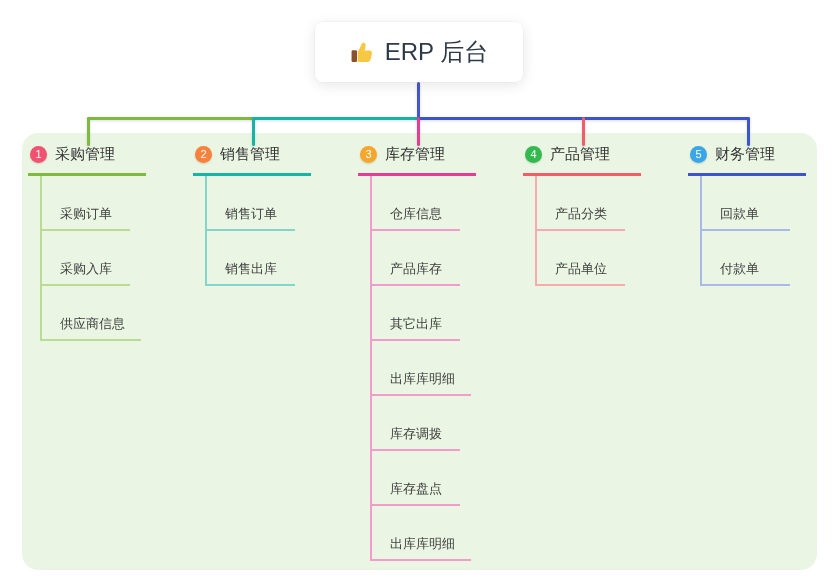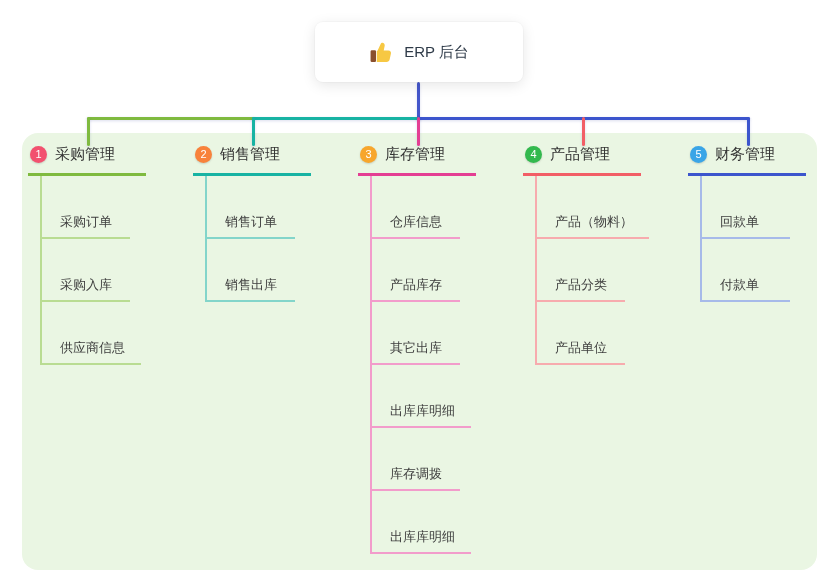--- a/index.html
+++ b/index.html
@@ -10,36 +10,36 @@
   #stage{position:absolute;inset:0;}
   .panel{
     position:absolute;left:22px;top:133px;width:795px;height:437px;
     background:#eaf6e3;border-radius:16px;
   }
   .conn{position:absolute;border-radius:2px;box-shadow:0 1px 3px rgba(60,70,160,0.18);}
   .root-card{
     position:absolute;left:315px;top:22px;width:208px;height:60px;background:#fff;
     border-radius:8px;box-shadow:0 3px 14px rgba(0,0,0,0.10),0 0 0 1px rgba(0,0,0,0.02);
     display:flex;align-items:center;justify-content:center;gap:10px;
-    font-size:15px;font-weight:500;color:#2e3a48;z-index:5;
+    font-size:24px;font-weight:500;color:#2e3a48;z-index:5;
   }
   .branch{position:absolute;z-index:4;}
   .branch-head{
     width:118px;box-sizing:border-box;border-bottom:3px solid var(--accent);
     padding:0 0 9px 2px;display:flex;align-items:center;gap:8px;
     font-size:15px;color:#333;
   }
   .branch-num{
     width:17px;height:17px;border-radius:50%;background:var(--circle);color:#fff;
     font-size:11px;line-height:17px;display:flex;align-items:center;justify-content:center;
     flex:0 0 17px;box-shadow:0 1px 2px rgba(0,0,0,0.15);
   }
   .children{margin-left:12px;border-left:2px solid var(--light);}
   .child{
-    height:63px;box-sizing:border-box;border-bottom:2px solid var(--light);
+    height:55px;box-sizing:border-box;border-bottom:2px solid var(--light);
     width:max-content;min-width:88px;padding:0 16px 6px 18px;
     display:flex;align-items:flex-end;font-size:13px;color:#3e3e3e;white-space:nowrap;
   }
 </style>
 </head>
 <body>
 
 <div id="stage">
   <div class="panel"></div>
 
@@ -86,30 +86,30 @@
       <div class="branch-head">
         <span class="branch-num">3</span>
         <span>库存管理</span>
       </div>
       <div class="children">
         <div class="child">仓库信息</div>
         <div class="child">产品库存</div>
         <div class="child">其它出库</div>
         <div class="child">出库库明细</div>
         <div class="child">库存调拨</div>
+        <div class="child">库存盘点</div>
         <div class="child">出库库明细</div>
       </div>
     </div>
     <div class="branch" style="left: 523px; top: 145px; --accent: #f25e66; --circle: #33b94e; --light: #f7abae;">
       <div class="branch-head">
         <span class="branch-num">4</span>
         <span>产品管理</span>
       </div>
       <div class="children">
-        <div class="child">产品（物料）</div>
         <div class="child">产品分类</div>
         <div class="child">产品单位</div>
       </div>
     </div>
     <div class="branch" style="left: 688px; top: 145px; --accent: #3c55cd; --circle: #3aa5e7; --light: #a7bae9;">
       <div class="branch-head">
         <span class="branch-num">5</span>
         <span>财务管理</span>
       </div>
       <div class="children">

